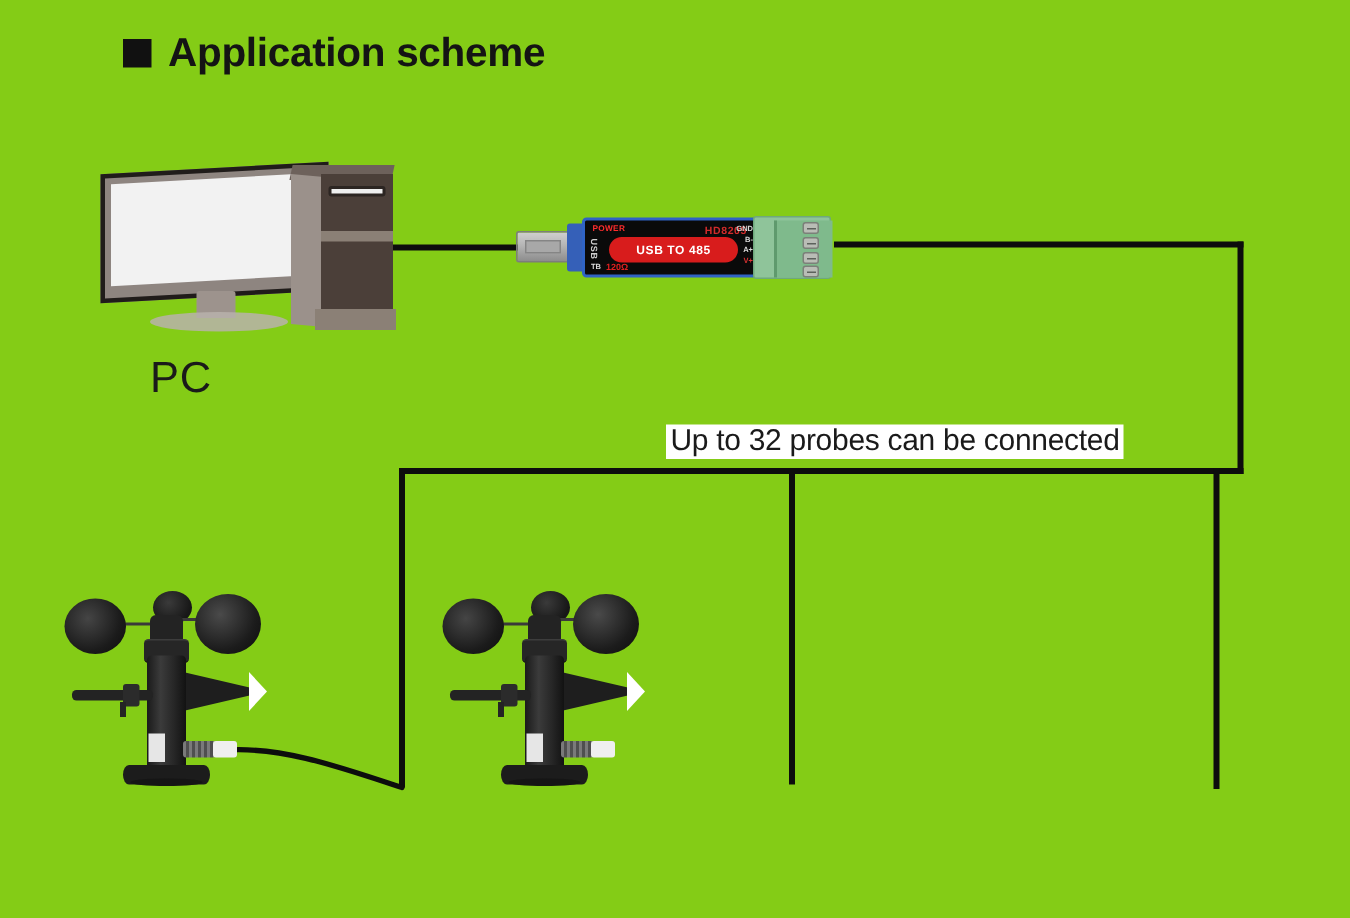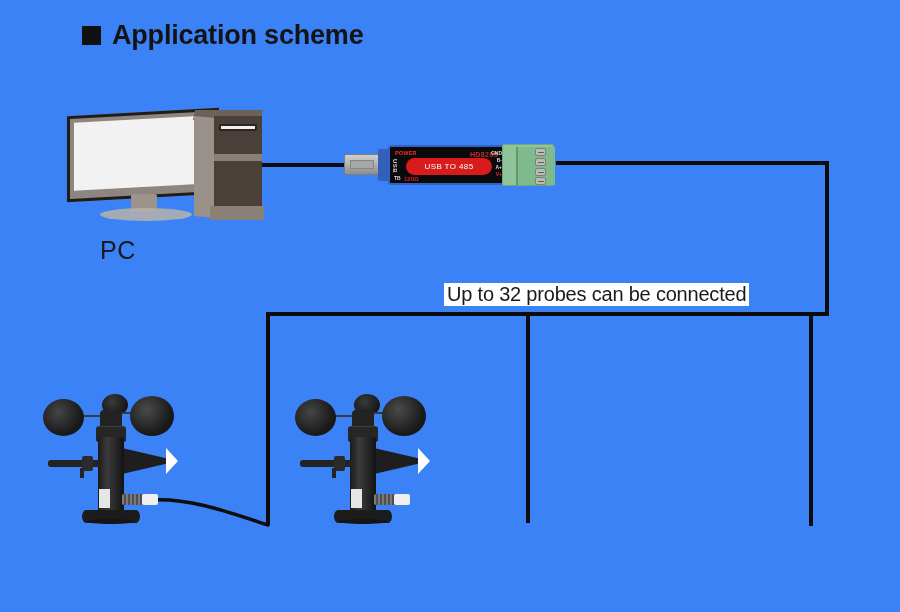--- a/index.html
+++ b/index.html
@@ -7,21 +7,21 @@
     padding: 0;
     background: #ffffff;
   }
   body {
     font-family: "Liberation Sans", sans-serif;
   }
   #stage {
     position: relative;
     width: 900px;
     height: 612px;
-    background: #3b82f6;
+    background: #84cc16;
     overflow: hidden;
   }
 
   
   .heading {
     position: absolute;
     left: 82px;
     top: 22px;
     display: flex;
     align-items: center;
@@ -62,21 +62,21 @@
     white-space: nowrap;
     background: #ffffff;
     z-index: 6;
     padding: 0 3px;
   }
 
   .pc-caption {
     position: absolute;
     left: 100px;
     top: 236px;
-    font-size: 25px;
+    font-size: 29px;
     color: #1a1a1a;
     letter-spacing: 0.5px;
   }
 
   
   .wire {
     position: absolute;
     background: #0d0d0d;
     z-index: 3;
   }
@@ -271,21 +271,21 @@
     width: 86px;
     height: 17px;
     background: #d81c1c;
     border-radius: 9px;
     display: flex;
     align-items: center;
     justify-content: center;
   }
   .pcb-oval span {
     font-size: 8px;
-    font-weight: 400;
+    font-weight: 700;
     color: #ffffff;
     letter-spacing: 0.4px;
   }
   .pcb-ohm {
     position: absolute;
     left: 14px;
     bottom: 1px;
     font-size: 6px;
     font-weight: 700;
     color: #e02020;

